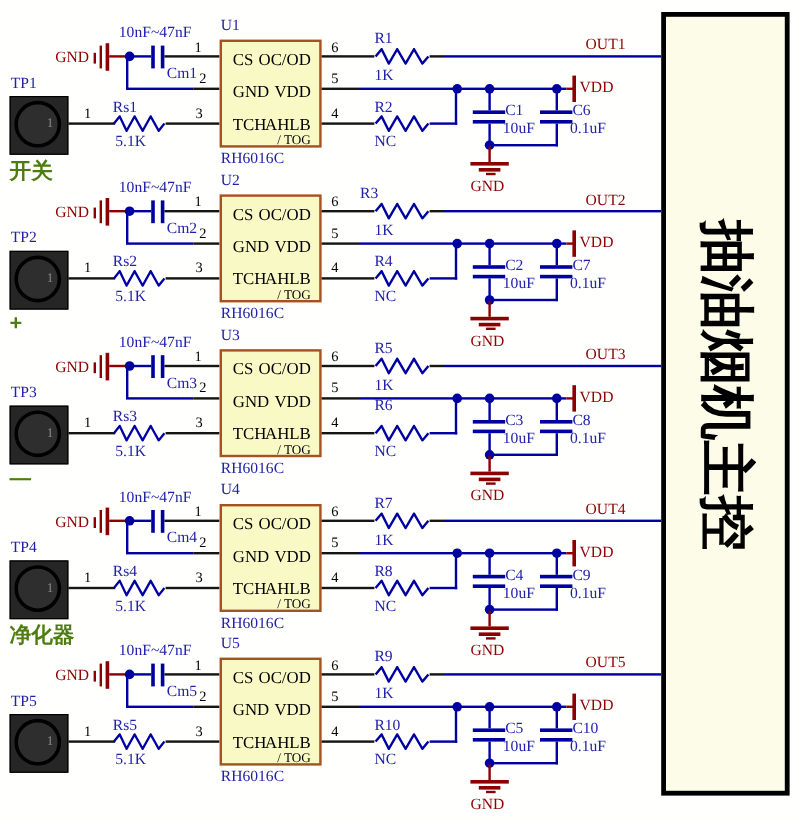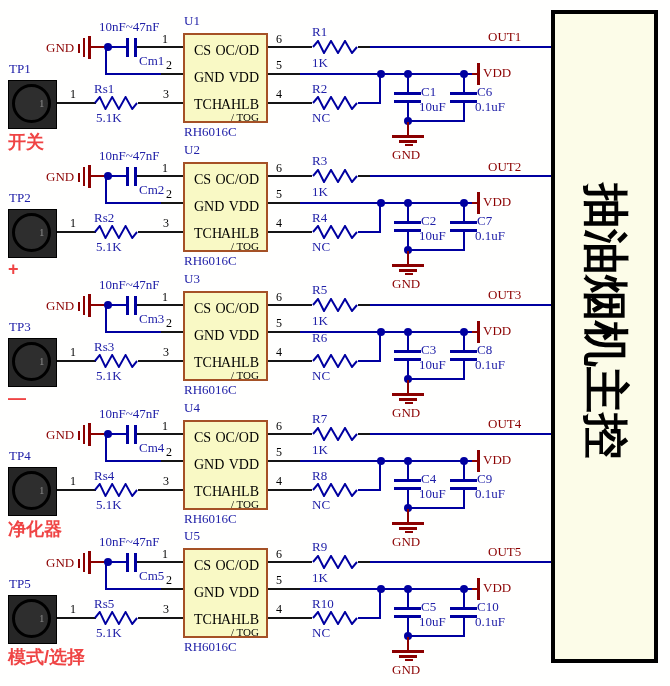--- a/index.html
+++ b/index.html
@@ -6,21 +6,21 @@
   #canvas{position:relative;width:670px;height:686px;background:#FFFFFE;overflow:hidden;
           font-family:"Liberation Serif",serif;}
   .channel{position:absolute;left:0;width:552px;height:162px;}
   .wire{position:absolute;background:#0000A0;}
   .wire.black{background:#151515;}
   .wire.red{background:#8B0000;}
   .dot{position:absolute;width:8px;height:8px;border-radius:50%;background:#0000A0;}
   .lbl{position:absolute;font:13px "Liberation Serif",serif;color:#2121A8;white-space:nowrap;}
   .pin{position:absolute;font:12px "Liberation Serif",serif;color:#000;white-space:nowrap;}
   .pw{color:#8B0000;}
-  .cn{position:absolute;font:bold 18px "Liberation Sans",sans-serif;color:#ef4444;white-space:nowrap;}
+  .cn{position:absolute;font:bold 18px "Liberation Sans",sans-serif;color:#4d7c0f;white-space:nowrap;}
   .zig{position:absolute;}
   .plate{position:absolute;width:27px;height:3px;background:#0000A0;}
   .vplate{position:absolute;width:3px;height:19px;background:#0000A0;}
   .chip{position:absolute;left:183px;top:33px;width:85px;height:90px;background:#F9F9C5;
         border:2px solid #A55126;box-sizing:border-box;}
   .chip span{position:absolute;font:14px "Liberation Serif",serif;color:#000;white-space:nowrap;}
   .tp-pad{position:absolute;left:8px;top:80px;width:49px;height:49px;background:#262626;
           border:1px solid #000;box-sizing:border-box;}
   .tp-circle{position:absolute;left:3px;top:3px;width:39px;height:39px;border:3px solid #000;
              border-radius:50%;background:#2E2E2E;box-sizing:border-box;}
@@ -181,21 +181,21 @@
       <span style="left:9px;top:35px">GND</span>
       <span style="right:7px;top:35px">VDD</span>
       <span style="left:9px;top:62px">TCH</span>
       <span style="right:7px;top:62px">AHLB</span>
       <span style="right:7px;top:76px;font-size:11px">/ TOG</span>
     </div>
     <span class="lbl" style="left:184px;top:124px">RH6016C</span>
 
     <span class="pin" style="left:276px;top:32px">6</span>
     <div class="wire black" style="left:268px;top:46px;width:44px;height:2px"></div>
-    <span class="lbl" style="left:312px;top:24px">R3</span>
+    <span class="lbl" style="left:300px;top:24px">R3</span>
     <div class="zig" style="left:312px;top:40px;width:46px;height:14px"><svg viewBox="0 0 46 14" preserveAspectRatio="none" width="100%" height="100%">
             <polyline points="1,7 6,1 12,13 19,1 26,13 33,1 40,13 45,7" fill="none" stroke="#0000A0" stroke-width="2"></polyline>
           </svg></div>
     <span class="lbl" style="left:312px;top:55px">1K</span>
     <div class="wire black" style="left:358px;top:46px;width:12px;height:2px"></div>
     <div class="wire" style="left:370px;top:46px;width:181px;height:2px"></div>
     <span class="lbl pw" style="left:488px;top:30px">OUT2</span>
 
     <span class="pin" style="left:276px;top:58px">5</span>
     <div class="wire black" style="left:268px;top:73px;width:32px;height:2px"></div>
@@ -540,19 +540,18 @@
     <span class="lbl" style="left:475px;top:99px">0.1uF</span>
     <div class="wire" style="left:407px;top:120px;width:58px;height:2px"></div>
     <div class="dot" style="left:404px;top:117px"></div>
 
     <div class="wire red" style="left:407px;top:122px;width:2px;height:13px"></div>
     <div class="wire red" style="left:392px;top:135px;width:32px;height:3px"></div>
     <div class="wire red" style="left:399px;top:140px;width:18px;height:3px"></div>
     <div class="wire red" style="left:405px;top:144px;width:8px;height:2px"></div>
     <span class="lbl pw" style="left:392px;top:147px">GND</span>
 
-    <span class="cn" style="left:8px;top:130px">模式/选择</span>
   </div>
 </div>
   <div class="block">
     <div class="block-title">抽油烟机主控</div>
   </div>
 </div>
 
 </body></html>

